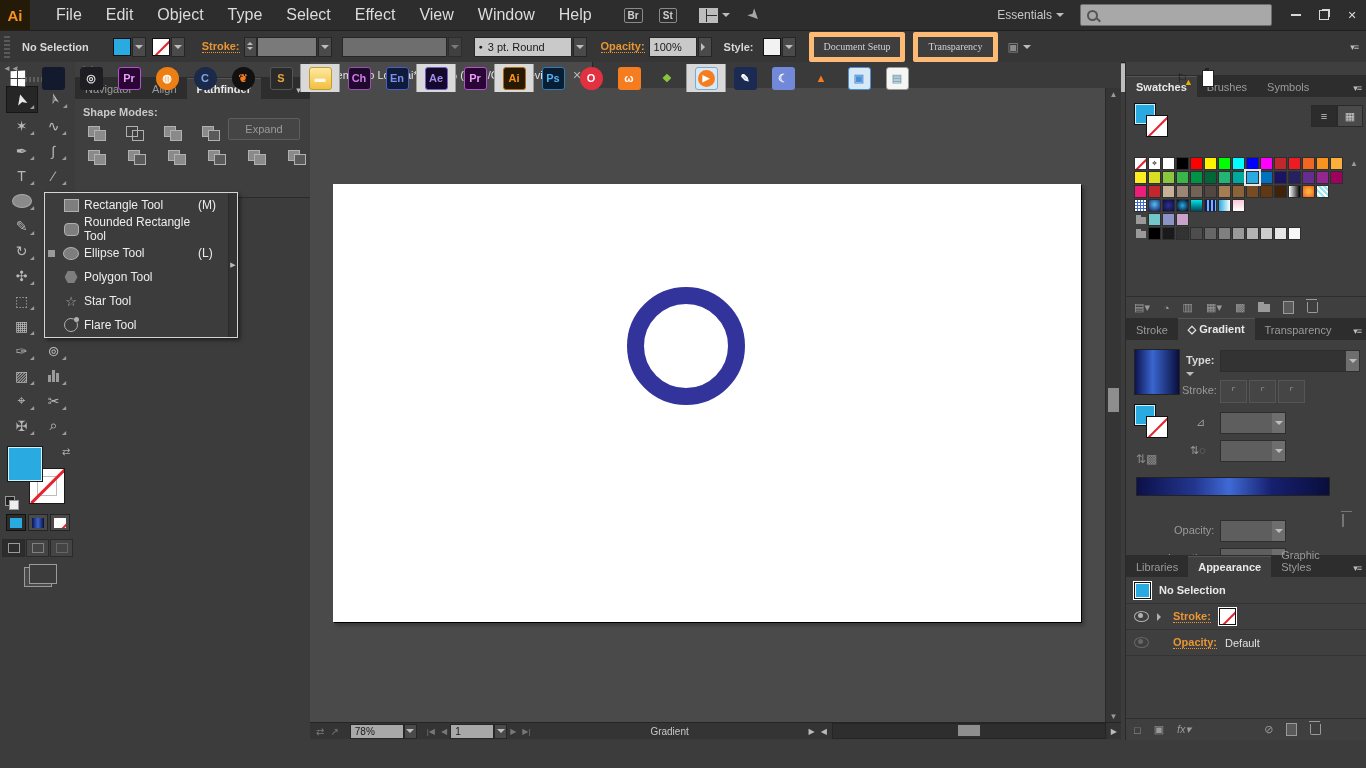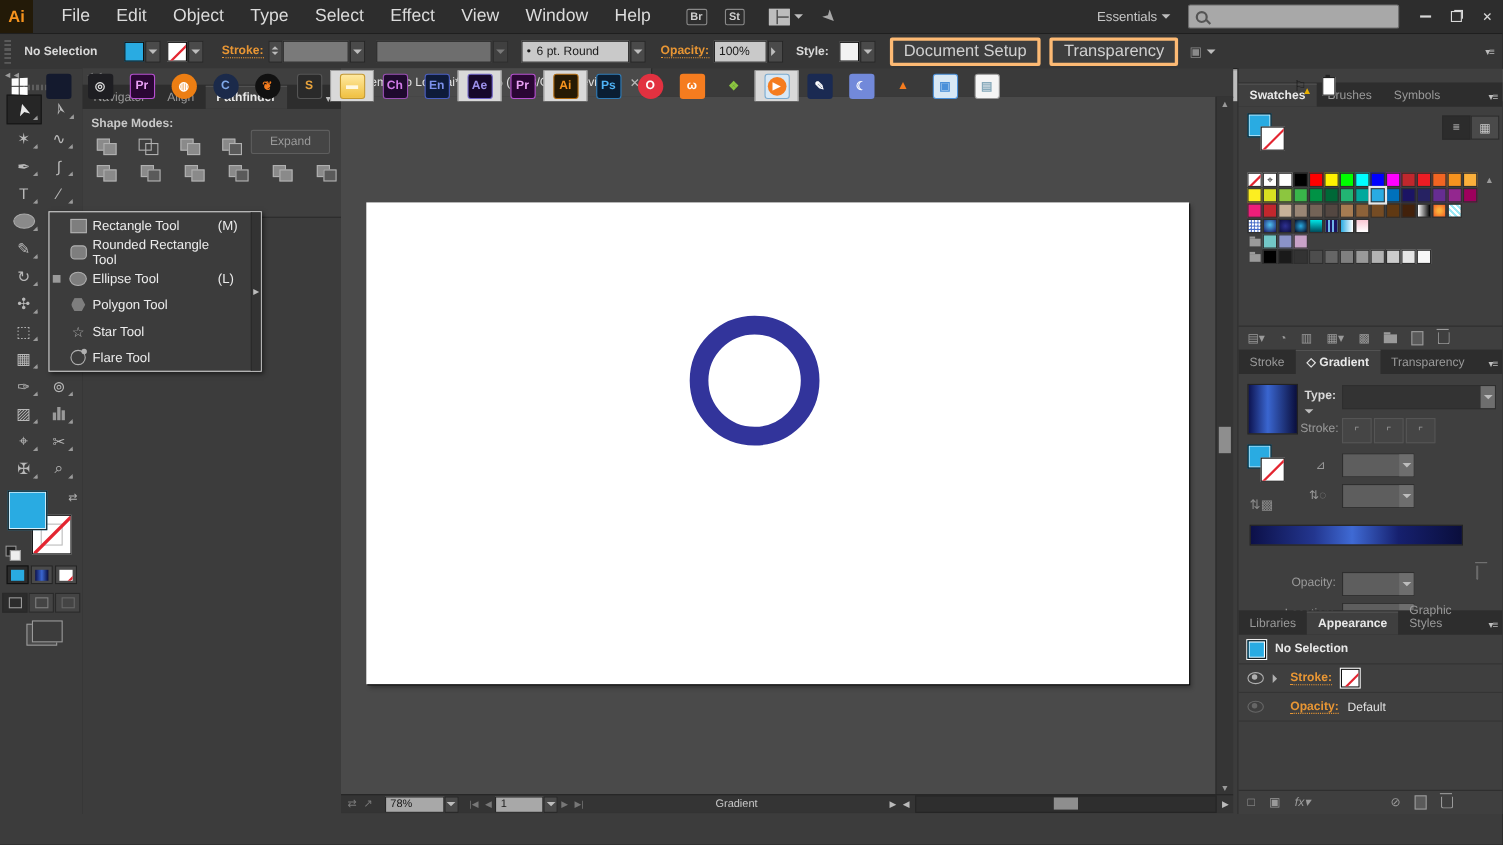--- a/index.html
+++ b/index.html
@@ -32,21 +32,21 @@
   .sw{width:16px;height:16px;border:1px solid #111;}
   .sw-cyan{background:#29abe2;}
   .sw-none{background:#fff;position:relative;overflow:hidden;}
   .sw-none:after{content:"";position:absolute;left:-3px;top:7px;width:28px;height:2px;background:#e32530;transform:rotate(-45deg);}
   .dd-btn{width:12px;height:18px;background:#4a4a4a;border:1px solid #262626;display:flex;align-items:center;justify-content:center;margin-left:1px;}
   .stepper{width:11px;height:18px;background:#4a4a4a;border:1px solid #262626;display:flex;flex-direction:column;align-items:center;justify-content:center;gap:2px;}
   .stepper i{width:0;height:0;border:3px solid transparent;}
   .stepper .up{border-bottom-color:#bbb;margin-top:-2px}.stepper .dn{border-top-color:#bbb;}
   .field{height:18px;background:#9e9e9e;border:1px solid #262626;color:#1a1a1a;font-size:11px;display:flex;align-items:center;padding:0 4px;}
   .field.dim{background:#7a7a7a;color:#7a7a7a;}
-  .btn{height:20px;background:#3e3e3e;border:3px solid #fdba74;border-radius:2px;color:#d0d0d0;font-size:15px;display:flex;align-items:center;padding:0 10px;margin:0 4px;}
+  .btn{height:20px;background:#3e3e3e;border:5px solid #fdba74;border-radius:2px;color:#d0d0d0;font-size:10px;display:flex;align-items:center;padding:0 10px;margin:0 4px;font-family:Liberation Serif, serif;}
   .panelmenu{color:#bdbdbd;font-size:9px;letter-spacing:-1px;}
 
   
   #toolbar{left:0;top:62px;width:75px;height:678px;background:#3c3c3c;border-right:1px solid #2a2a2a;}
   .dock-collapse{color:#9a9a9a;font-size:8px;padding:2px 3px;}
   #tool-grip{width:34px;height:5px;margin:2px auto 4px;background:repeating-linear-gradient(to right,#5e5e5e 0 2px,transparent 2px 4px);}
   .tool-row{display:flex;justify-content:center;gap:2px;}
   .tool-cell{width:30px;height:25px;display:flex;align-items:center;justify-content:center;color:#b8b8b8;font-size:14px;position:relative;}
   .tool-cell.active{background:#262626;border:1px solid #161616;}
   .tool-cell .corner{position:absolute;right:2px;bottom:2px;width:0;height:0;border:3px solid transparent;border-right-color:#9a9a9a;border-bottom-color:#9a9a9a;transform:scale(.7);}
@@ -254,21 +254,21 @@
     <span class="field dim" style="width:50px;"></span>
     <span class="dd-btn">
         <span class="dd-tri" style="margin:4px 0 0;"></span>
       </span>
     <span class="field dim" style="width:95px;margin-left:10px;background:#6e6e6e;"></span>
     <span class="dd-btn" style="opacity:.5;">
         <span class="dd-tri" style="margin:4px 0 0;"></span>
       </span>
     <span class="field" style="width:88px;margin-left:12px;background:#c9c9c9;">
         <span style="font-size:7px;margin-right:5px;">●</span>
-        <span>6 pt. Round</span>
+        <span>3 pt. Round</span>
       </span>
     <span class="dd-btn">
         <span class="dd-tri" style="margin:4px 0 0;"></span>
       </span>
     <span class="cb-link" style="margin-left:14px;">Opacity:</span>
     <span class="field" style="width:38px;background:#c9c9c9;">100%</span>
     <span class="dd-btn">
         <span class="dd-tri" style="margin:0;transform:rotate(-90deg);"></span>
       </span>
     <span class="cb-label" style="margin-left:12px;">Style:</span>

